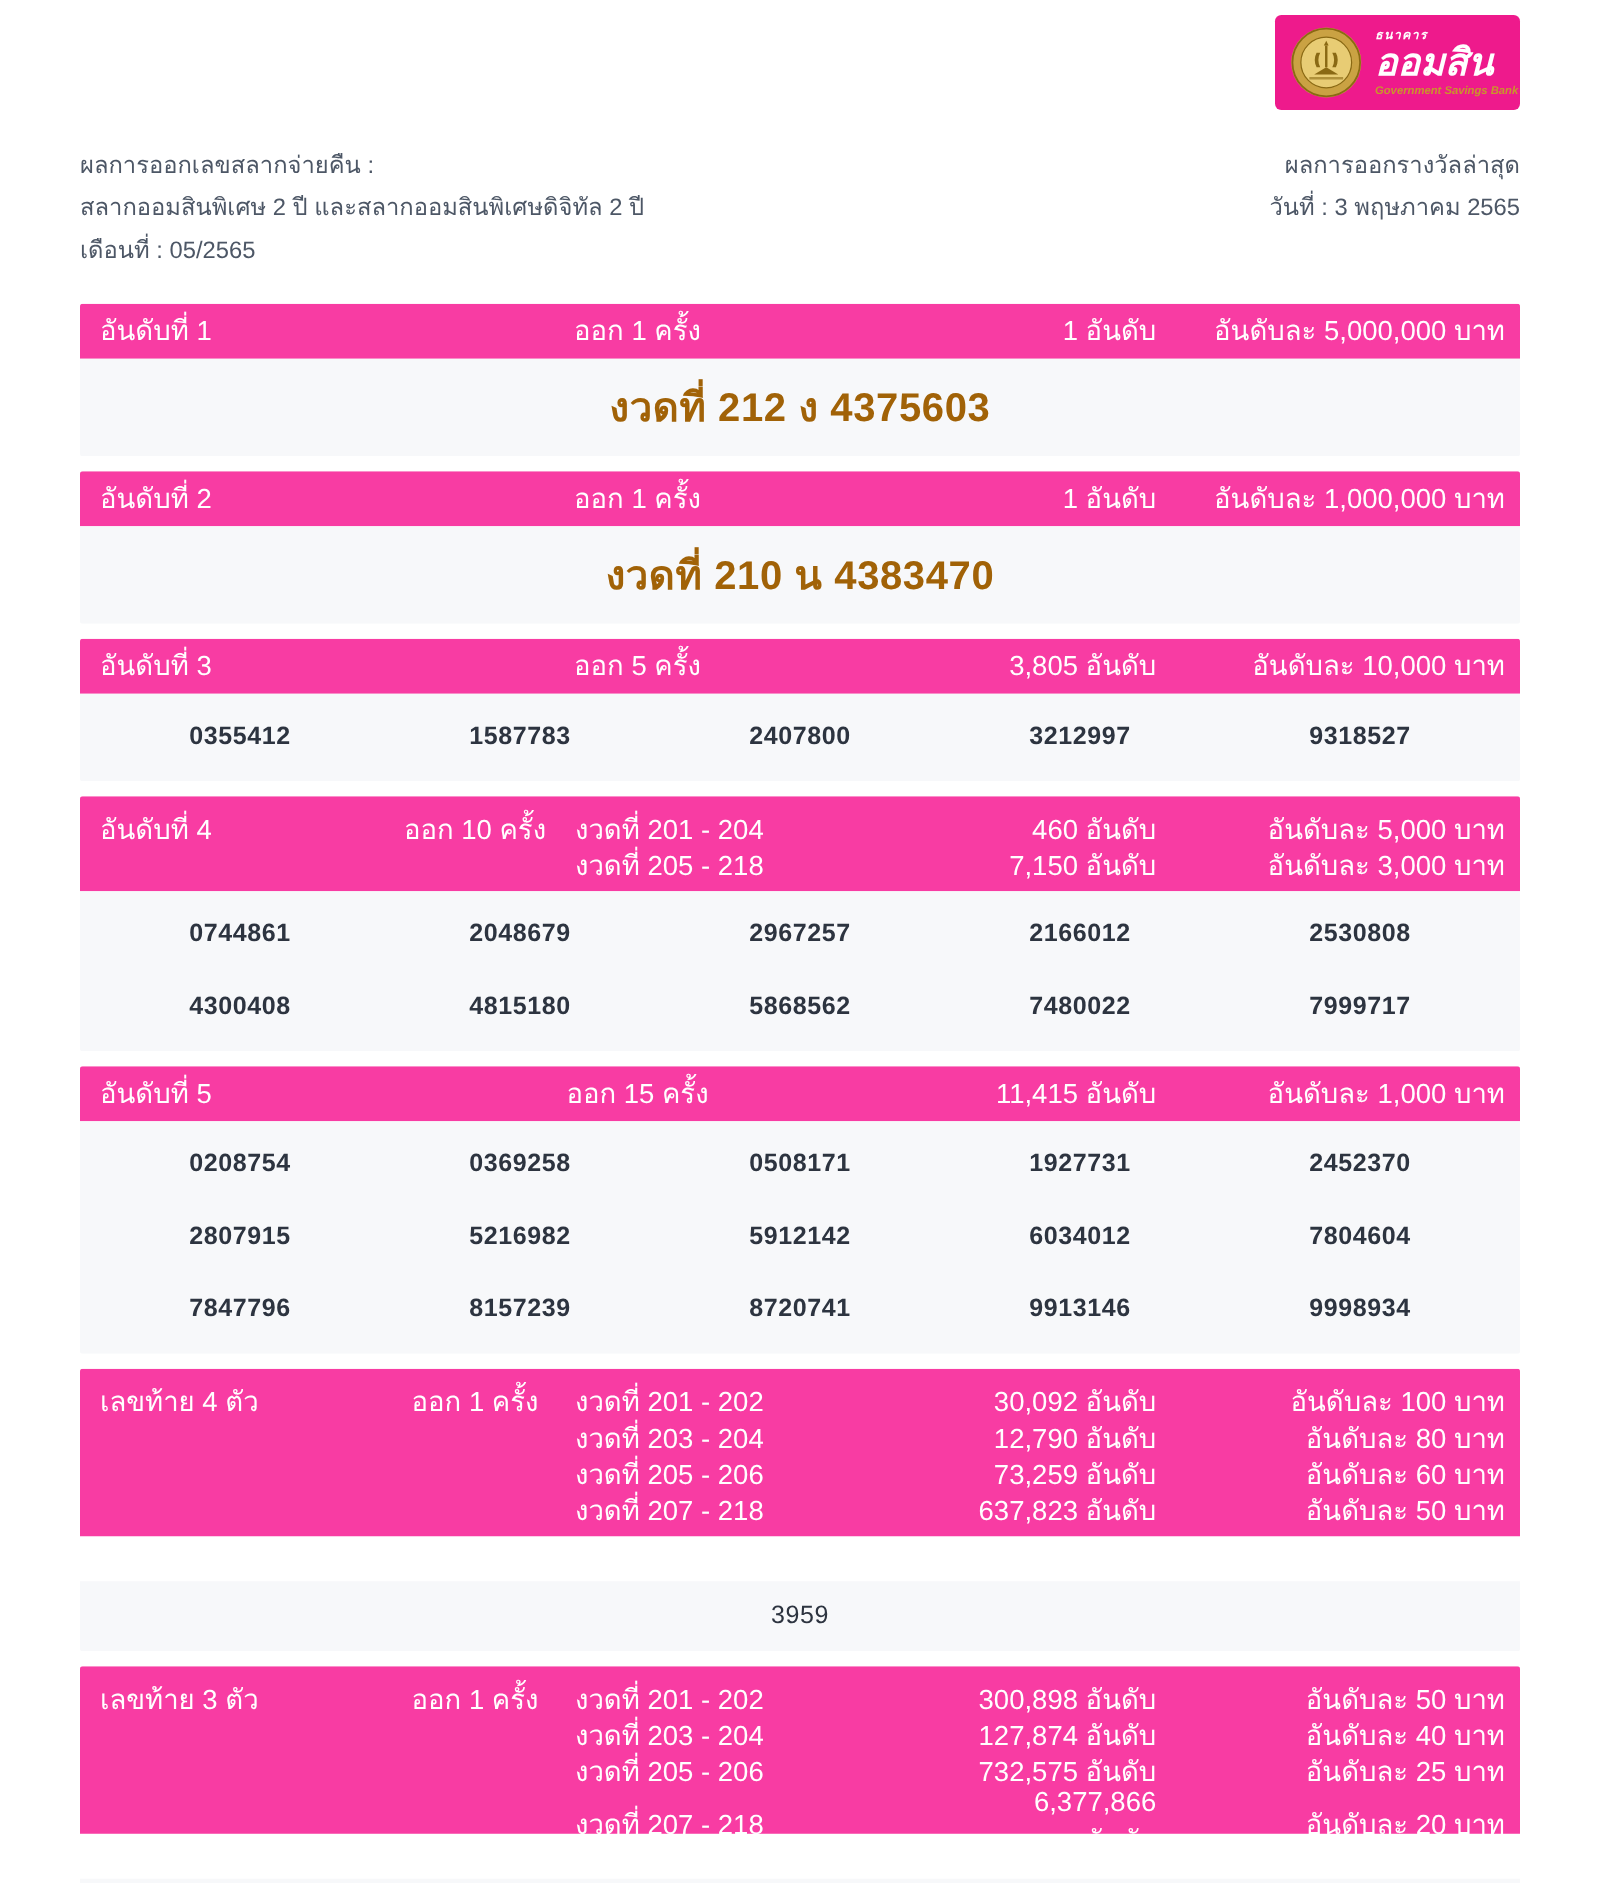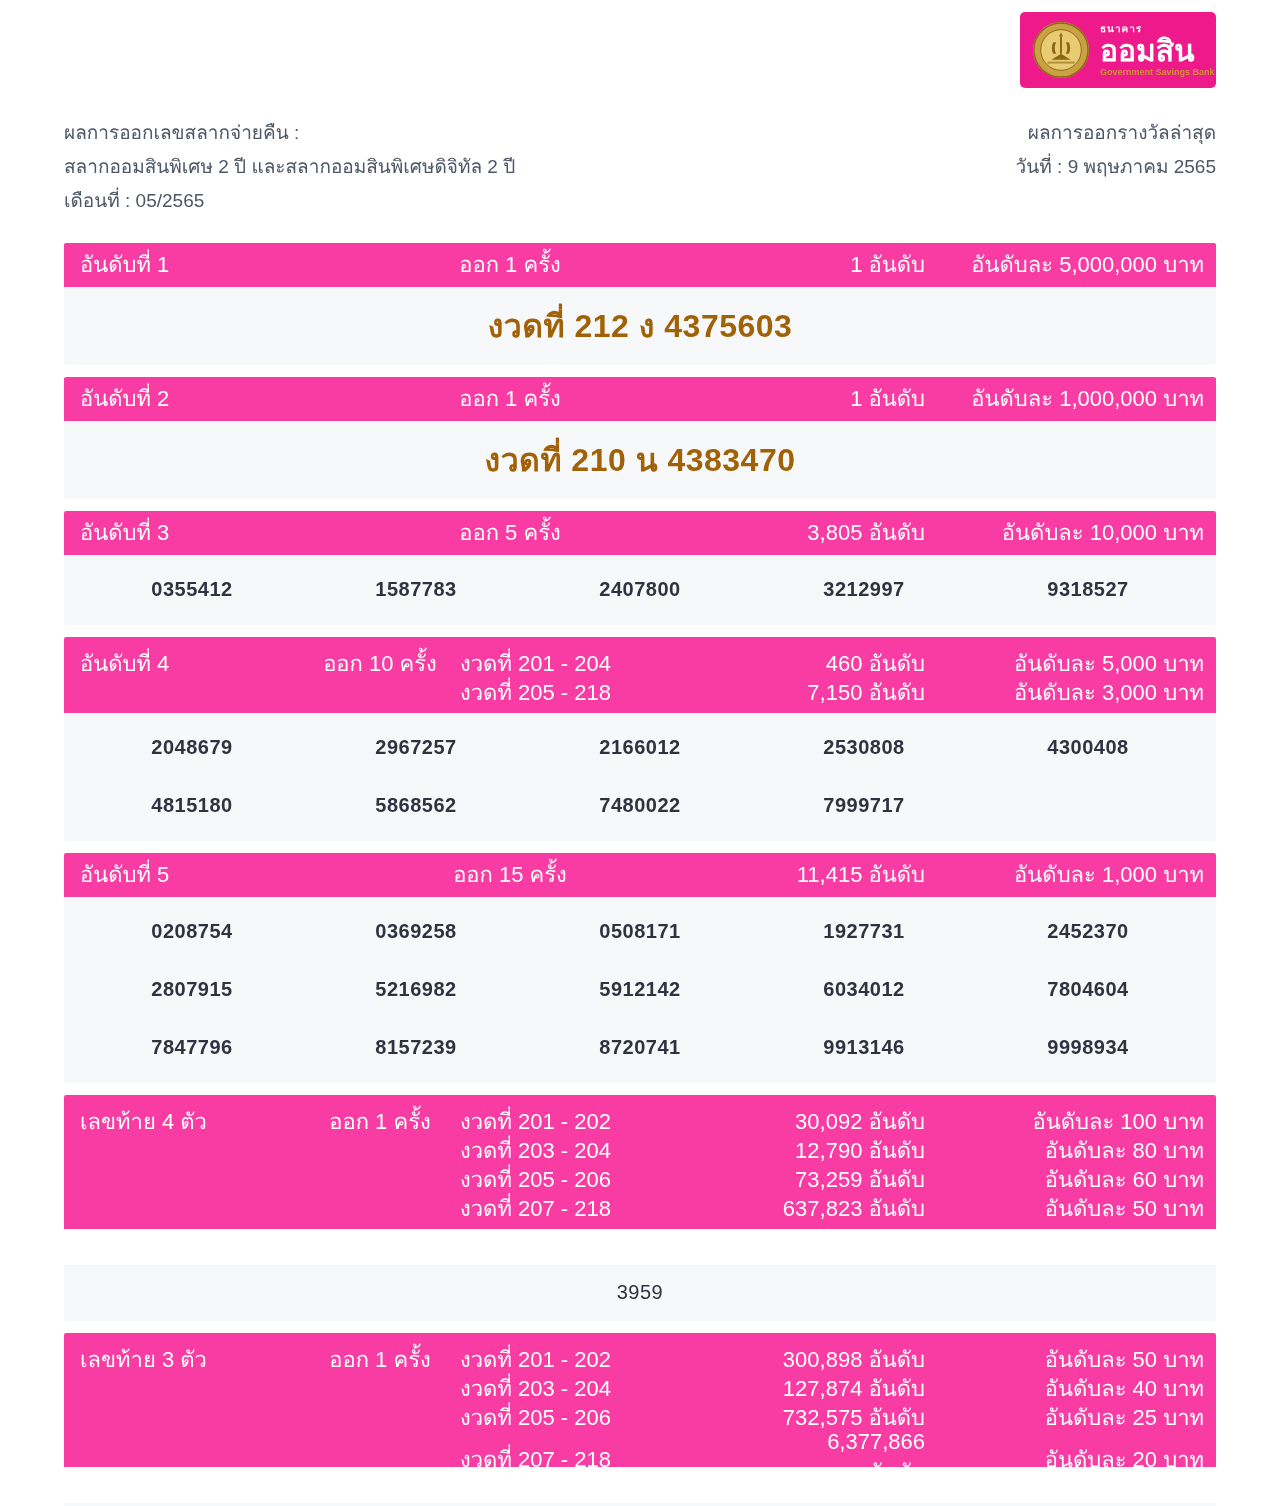--- a/index.html
+++ b/index.html
@@ -5,21 +5,21 @@
   * { margin: 0; padding: 0; box-sizing: border-box; }
   html, body {
     width: 1280px;
     background: #ffffff;
     font-family: "Liberation Sans", "DejaVu Sans", sans-serif;
     color: #2d3440;
   }
   .page { width: 1280px; min-height: 1506px; padding: 12px 64px 16px 64px; }
 
   
-  .logo-row { display: flex; justify-content: flex-end; }
+  .logo-row { display: flex; justify-content: flex-end; font-style: italic; }
   .gsb-logo {
     width: 196px; height: 76px;
     background: #ee1a8c;
     border-radius: 5px;
     display: flex; align-items: center;
     padding: 8px 10px 8px 12px;
     gap: 10px;
   }
   .gsb-emblem { width: 58px; height: 58px; flex: 0 0 auto; }
   .gsb-text { display: flex; flex-direction: column; line-height: 1; }
@@ -117,21 +117,21 @@
   </div>
 
   <div class="header-row">
     <div class="header-left">
       <div>ผลการออกเลขสลากจ่ายคืน :</div>
       <div>สลากออมสินพิเศษ 2 ปี และสลากออมสินพิเศษดิจิทัล 2 ปี</div>
       <div>เดือนที่ : 05/2565</div>
     </div>
     <div class="header-right">
       <div>ผลการออกรางวัลล่าสุด</div>
-      <div>วันที่ : 9 พฤษภาคม 2565</div>
+      <div>วันที่ : 3 พฤษภาคม 2565</div>
     </div>
   </div>
 
   <div class="sections">
 
     <div class="section">
       <div class="bar bar-simple">
         <span class="c-title">อันดับที่ 1</span>
         <span class="c-draws">ออก 1 ครั้ง</span>
         <span class="c-count">1 อันดับ</span>
@@ -177,20 +177,21 @@
         </div>
         <div class="bar-grid-row">
           <span></span>
             <span></span>
           <span class="c-range">งวดที่ 205 - 218</span>
           <span class="c-count">7,150 อันดับ</span>
           <span class="c-prize">อันดับละ 3,000 บาท</span>
         </div>
       </div>
       <div class="content num-grid">
+        <span class="num-cell">0744861</span>
         <span class="num-cell">2048679</span>
         <span class="num-cell">2967257</span>
         <span class="num-cell">2166012</span>
         <span class="num-cell">2530808</span>
         <span class="num-cell">4300408</span>
         <span class="num-cell">4815180</span>
         <span class="num-cell">5868562</span>
         <span class="num-cell">7480022</span>
         <span class="num-cell">7999717</span>
       </div>

